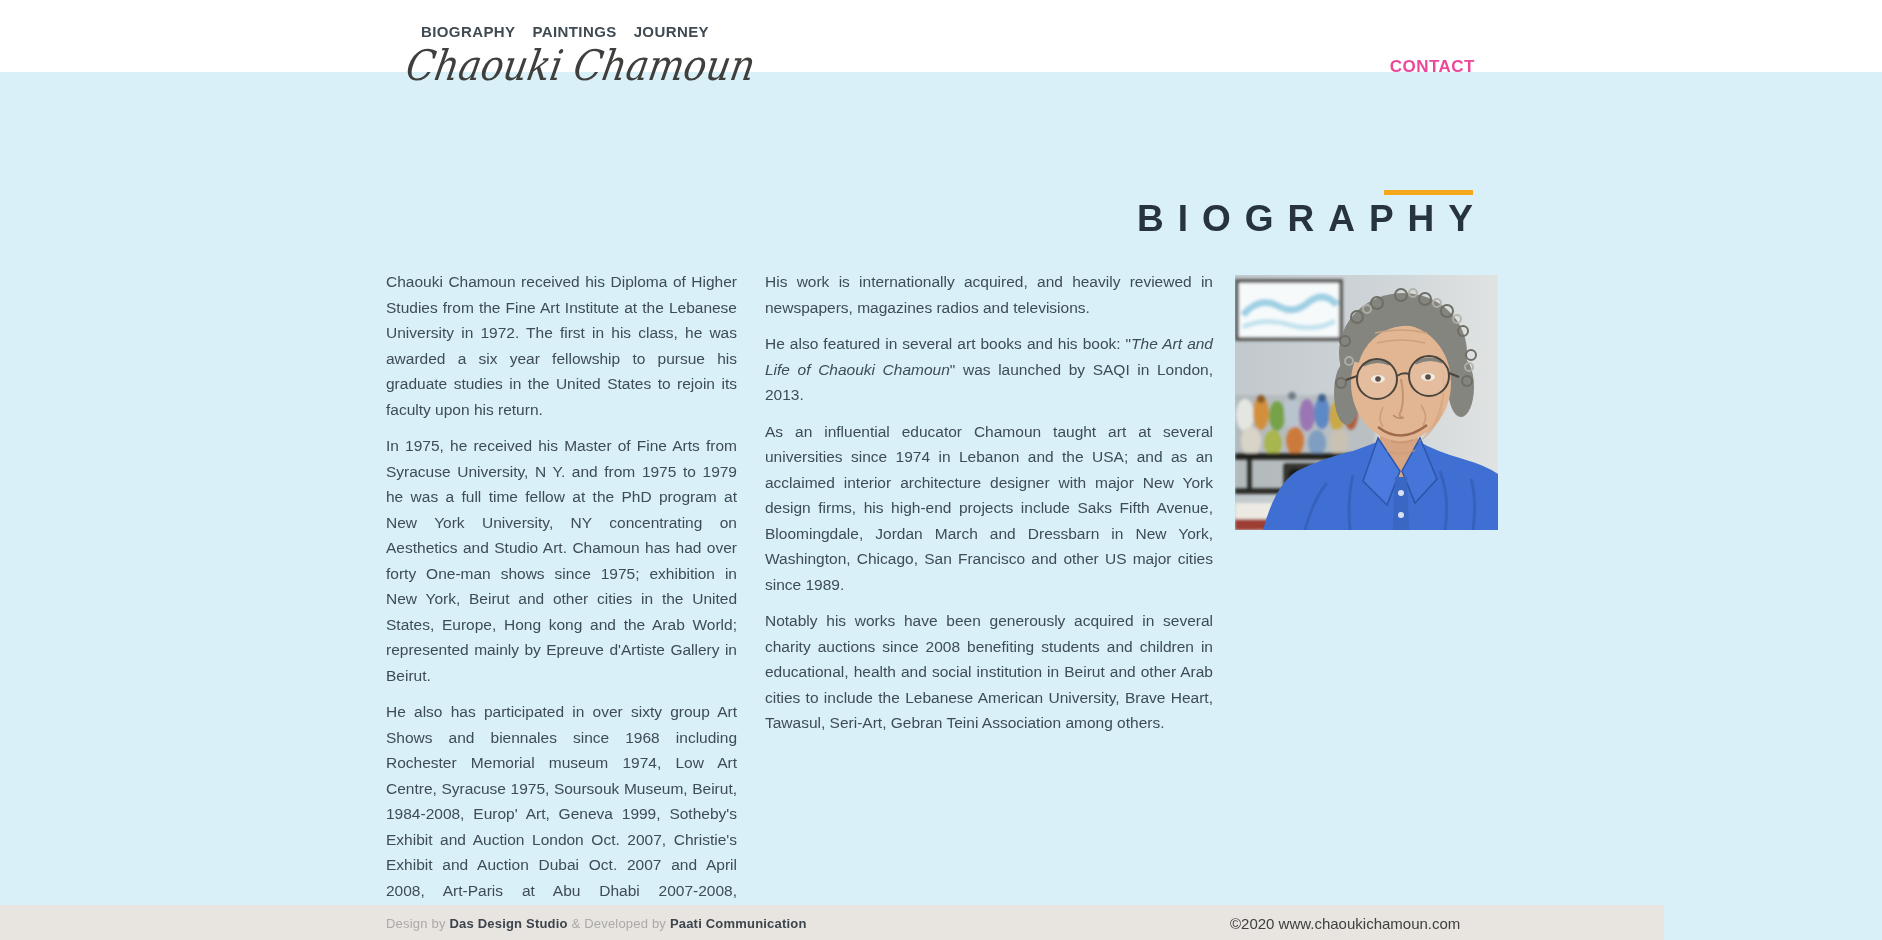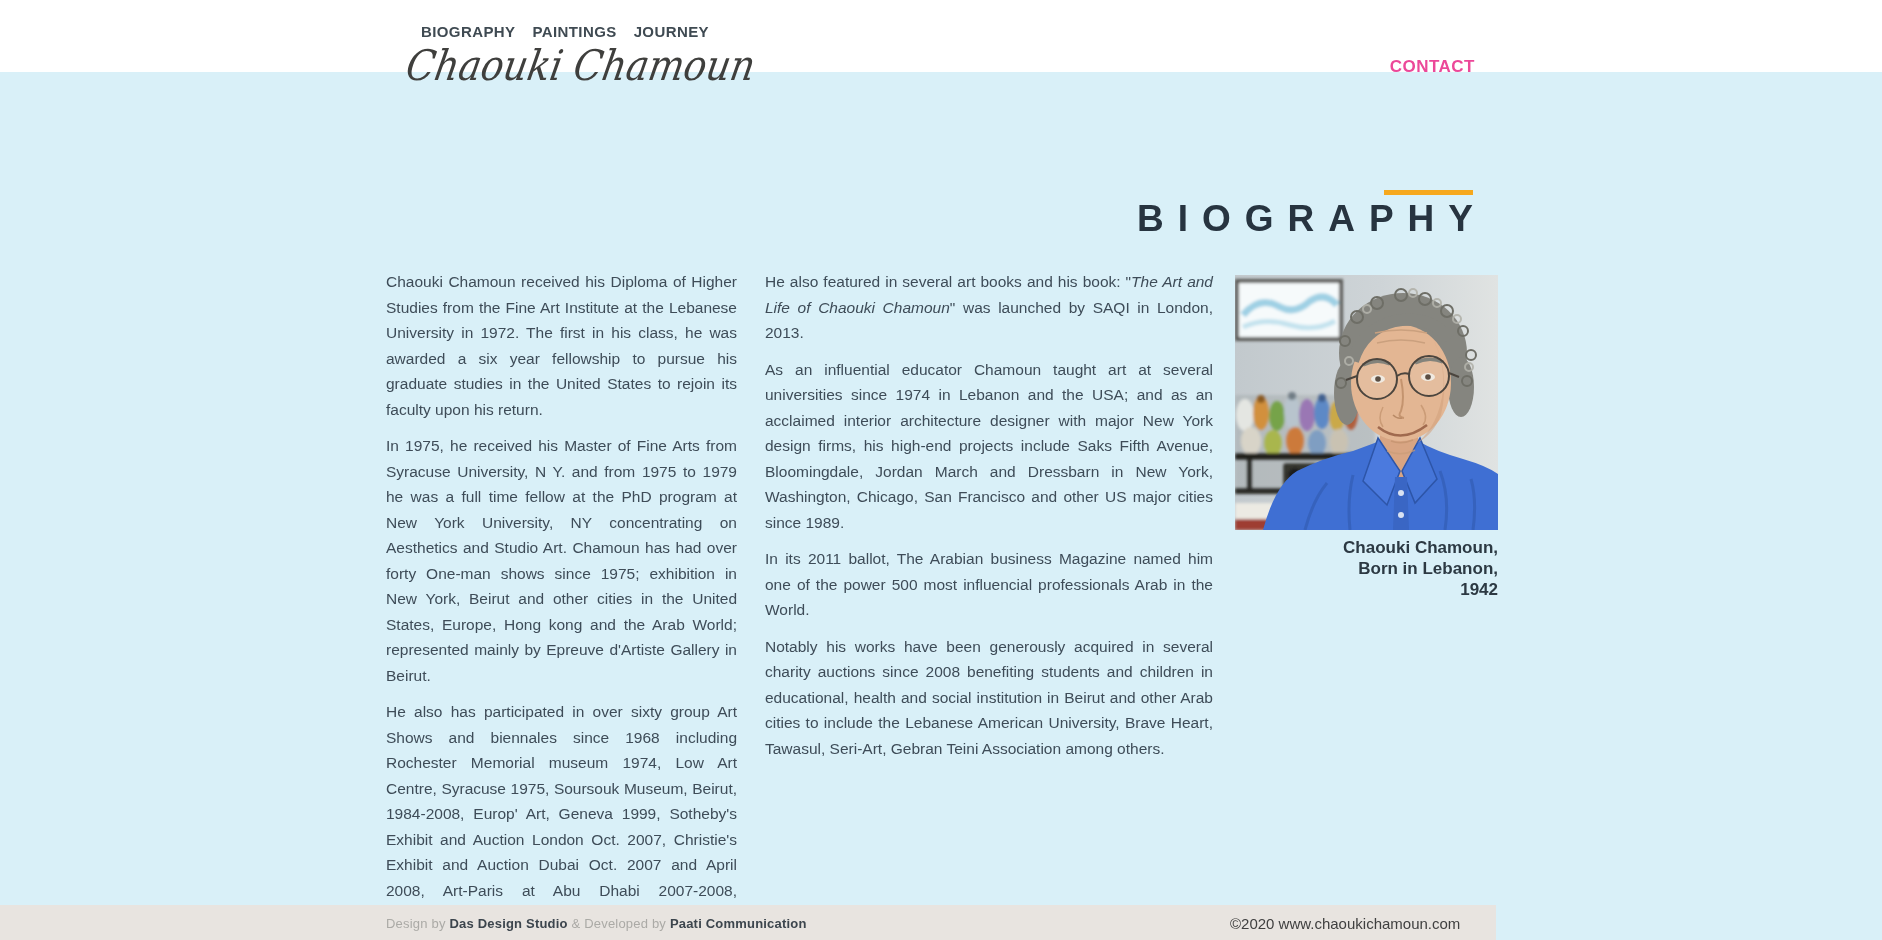--- a/index.html
+++ b/index.html
@@ -57,21 +57,21 @@
   .col-mid  { width:448px; margin-right:22px; }
   .col-right{ width:263px; }
   .book-title { font-style:italic; }
   .photo-frame { width:263px; height:255px; margin-top:6px; line-height:0; }
   .photo-caption {
     margin-top:7px; text-align:right;
     font-size:17px; font-weight:700; line-height:21px; color:#2c3943;
   }
   
   .footer {
-    position:absolute; top:905px; left:0; width:1496px; height:35px;
+    position:absolute; top:905px; left:0; width:1664px; height:35px;
     background:#e8e4e0;
   }
   .footer-left {
     position:absolute; left:386px; top:50%; transform:translateY(-50%);
     font-size:13px; color:#abaaa6; letter-spacing:0.2px;
   }
   .footer-left .credit-name {
     font-weight:700; color:#3c454d; text-decoration:none; cursor:pointer;
   }
   .footer-right {
@@ -107,23 +107,23 @@
 
   <div class="content">
 
     <div class="col col-left">
       <p>Chaouki Chamoun received his Diploma of Higher Studies from the Fine Art Institute at the Lebanese University in 1972. The first in his class, he was awarded a six year fellowship to pursue his graduate studies in the United States to rejoin its faculty upon his return.</p>
       <p>In 1975, he received his Master of Fine Arts from Syracuse University, N Y. and from 1975 to 1979 he was a full time fellow at the PhD program at New York University, NY concentrating on Aesthetics and Studio Art. Chamoun has had over forty One-man shows since 1975; exhibition in New York, Beirut and other cities in the United States, Europe, Hong kong and the Arab World; represented mainly by Epreuve d'Artiste Gallery in Beirut.</p>
       <p>He also has participated in over sixty group Art Shows and biennales since 1968 including Rochester Memorial museum 1974, Low Art Centre, Syracuse 1975, Soursouk Museum, Beirut, 1984-2008, Europ' Art, Geneva 1999, Sotheby's Exhibit and Auction London Oct. 2007, Christie's Exhibit and Auction Dubai Oct. 2007 and April 2008, Art-Paris at Abu Dhabi 2007-2008, Alexandria Biennale 2008, The Katzen Art Museum Washington DC . 2010 Abu Dhabi Art fair, MENASA art fair Beirut 2010-2012</p>
     </div>
 
     <div class="col col-mid">
+      <p>His work is internationally acquired, and heavily reviewed in newspapers, magazines radios and televisions.</p>
       <p><span>He also featured in several art books and his book: "</span><span class="book-title">The Art and Life of Chaouki Chamoun</span><span>" was launched by SAQI in London, 2013.</span></p>
       <p>As an influential educator Chamoun taught art at several universities since 1974 in Lebanon and the USA; and as an acclaimed interior architecture designer with major New York design firms, his high-end projects include Saks Fifth Avenue, Bloomingdale, Jordan March and Dressbarn in New York, Washington, Chicago, San Francisco and other US major cities since 1989.</p>
-      <p>In its 2011 ballot, The Arabian business Magazine named him one of the power 500 most influencial professionals Arab in the World.</p>
       <p>Notably his works have been generously acquired in several charity auctions since 2008 benefiting students and children in educational, health and social institution in Beirut and other Arab cities to include the Lebanese American University, Brave Heart, Tawasul, Seri-Art, Gebran Teini Association among others.</p>
     </div>
 
     <div class="col col-right">
       <div class="photo-frame">
         <svg width="263" height="255" viewBox="0 0 263 255">
           <defs>
             <filter id="bgblur" x="-10%" y="-10%" width="120%" height="120%">
               <feGaussianBlur stdDeviation="1.5"></feGaussianBlur>
             </filter>
@@ -236,25 +236,20 @@
             <path d="M158 140 Q 162 144 167 143" stroke="#b98a66" stroke-width="1.5" fill="none"></path>
 
             <path d="M143 152 Q 166 170 192 150" stroke="#a06a4e" stroke-width="2.5" fill="none"></path>
             <path d="M156 166 Q 166 170 178 165" stroke="#c4946f" stroke-width="1.5" fill="none" opacity="0.8"></path>
             <path d="M148 132 Q 142 144 148 152" stroke="#cb9c77" stroke-width="1.5" fill="none"></path>
             <path d="M186 130 Q 194 142 188 150" stroke="#cb9c77" stroke-width="1.5" fill="none"></path>
             <path d="M152 176 Q 166 182 180 175" stroke="#cb9c77" stroke-width="1.5" fill="none" opacity="0.7"></path>
           </g>
         </svg>
       </div>
-      <div class="photo-caption">
-        <div>Chaouki Chamoun,</div>
-        <div>Born in Lebanon,</div>
-        <div>1942</div>
-      </div>
     </div>
 
   </div>
 </main>
 
 <footer class="footer">
   <div class="footer-left">
     <span>Design by</span>
     <a class="credit-name">Das Design Studio</a>
     <span>&amp;</span>

